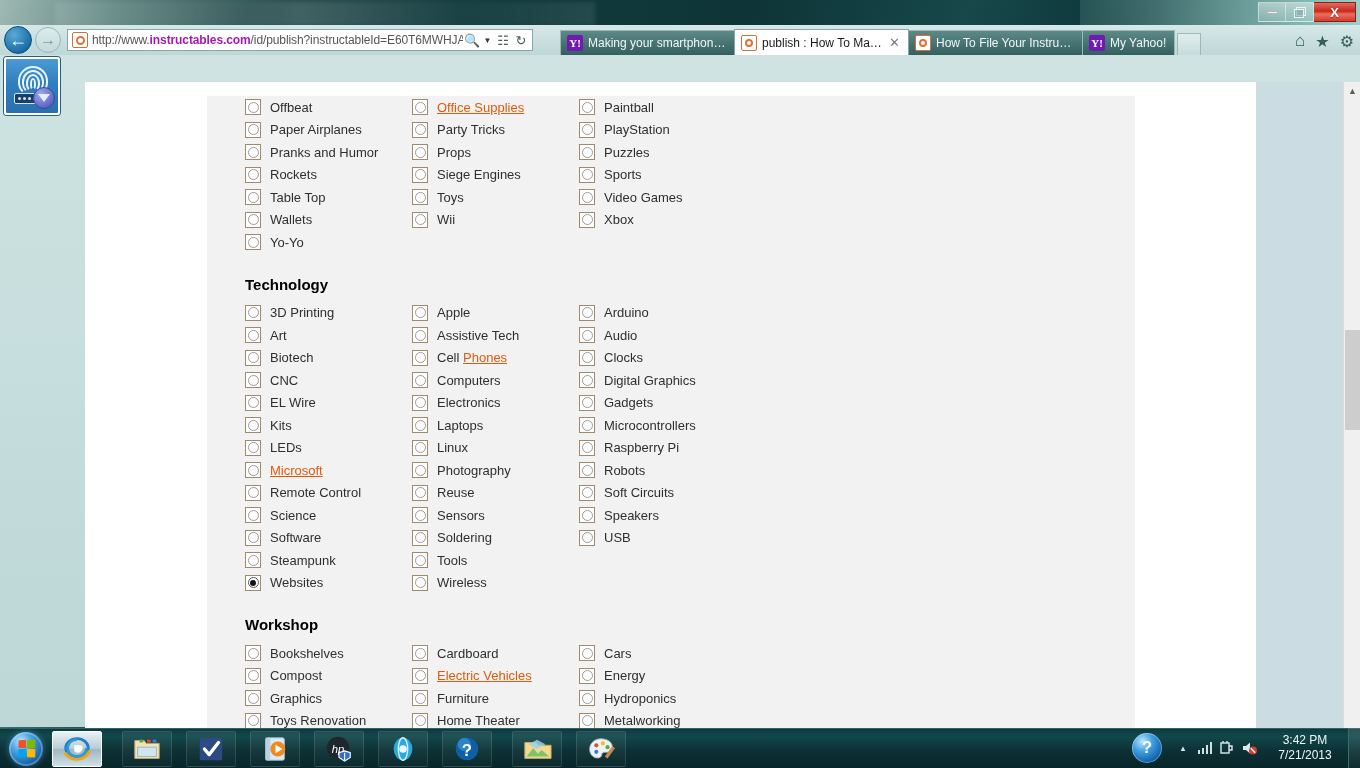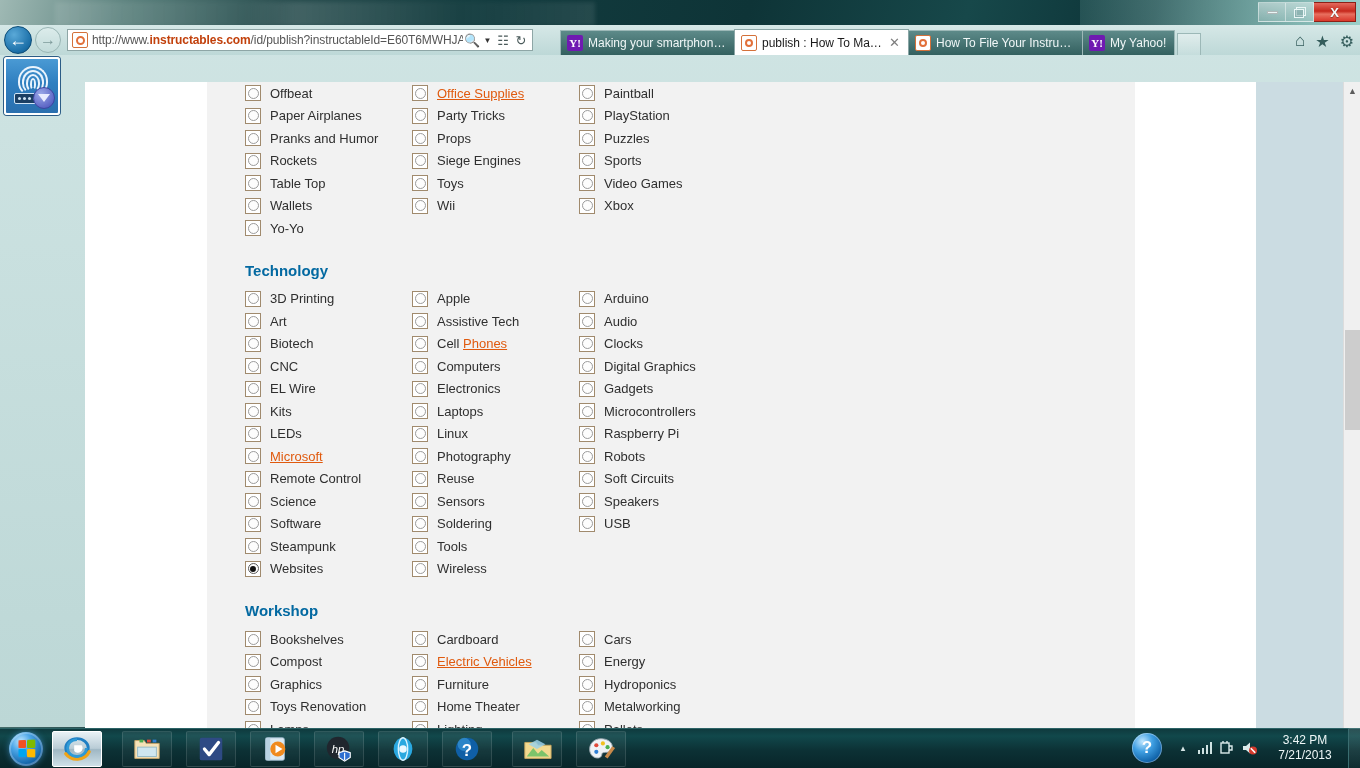--- a/index.html
+++ b/index.html
@@ -94,21 +94,21 @@
     width: 16px; height: 16px; margin: 0 4px 0 2px; flex: 0 0 auto;
     border: 1px solid #d4713a; border-radius: 2px;
     display:flex; align-items:center; justify-content:center;
     background:#fff;
   }
   #addr-fav .ring { width:9px; height:9px; border:2px solid #e2703a; border-radius:50%; }
   #addr-text {
     flex: 1 1 auto; font-size: 12px; color: #333; white-space: nowrap;
     overflow: hidden; letter-spacing: -0.1px;
   }
-  #addr-text b { color:#c2410c; font-weight:700; }
+  #addr-text b { color:#a21caf; font-weight:700; }
   #addr-text .dim { color:#555; }
   .addr-icon {
     width: 18px; height: 20px; flex: 0 0 auto;
     display:flex; align-items:center; justify-content:center;
     color:#4a5a5a; font-size:13px;
   }
   .addr-icon.caret { width: 13px; font-size: 8px; color:#333; }
 
   
   #tabstrip {
@@ -149,30 +149,30 @@
   }
   #tools .ticon { color:#355d5c; }
 
   
   #viewport {
     position:absolute; left:85px; top:57px; width:1275px; height:670px;
     background:#ffffff; overflow:hidden;
   }
   #page-left-white { position:absolute; left:0; top:0; width:122px; height:100%; background:#fff; }
   #content {
-    position:absolute; left:122px; top:0; width:928px; height:100%;
+    position:absolute; left:122px; top:14px; width:928px; height:100%;
     background:#f2f2f2;
   }
   #page-right-white { position:absolute; left:1050px; top:0; width:175px; height:100%; background:#fff; }
   #vp-blue-right { position:absolute; left:1171px; top:0; width:104px; height:100%; background:#cbdce2; }
 
   
   .cat-section { padding: 0 0 0 38px; }
   .sec-title {
-    font-size: 15px; font-weight: bold; color: #0369a1;
+    font-size: 15px; font-weight: bold; color: #000000;
     margin: 22px 0 9px 0;
   }
   .grid {
     display: grid;
     grid-template-columns: 167px 167px 220px;
     column-gap: 0; row-gap: 0;
     grid-auto-flow: column;
   }
   .opt {
     display: flex; align-items: center; height: 22.5px;

